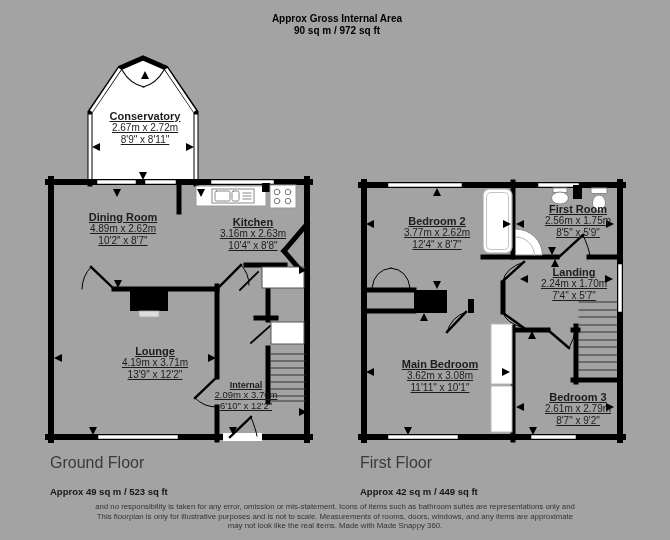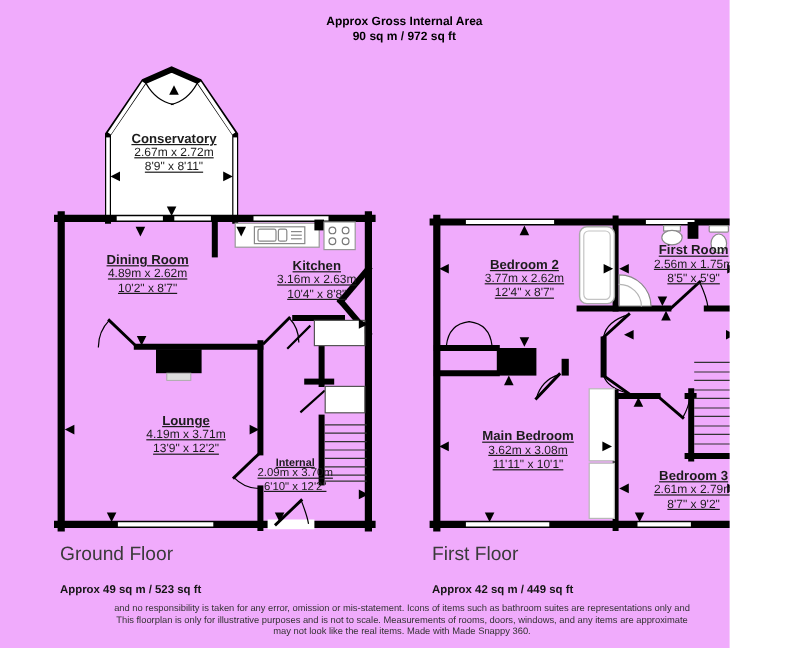--- a/index.html
+++ b/index.html
@@ -1,17 +1,17 @@
 <!DOCTYPE html>
 <html><head>
 <meta charset="utf-8">
 <style>
   html,body{margin:0;padding:0;background:#fff;}
   body{width:670px;height:540px;font-family:"Liberation Sans",sans-serif;}
-  .page{position:relative;width:608px;height:540px;background:#f0abfc;overflow:hidden;}
+  .page{position:relative;width:670px;height:540px;background:#a3a3a3;overflow:hidden;}
   .plan-svg{position:absolute;left:0;top:0;}
   .hdr{position:absolute;left:337px;top:13px;transform:translateX(-50%);text-align:center;
        font-weight:bold;font-size:10px;line-height:12px;color:#000;white-space:nowrap;}
   .room-label{position:absolute;transform:translateX(-50%);text-align:center;color:#1c1c1c;white-space:nowrap;text-decoration:underline;}
   .room-label .rn{font-weight:bold;font-size:11px;line-height:12px;}
   .room-label .rd{font-size:10px;line-height:11.5px;}
   .room-label.small .rn{font-size:9px;line-height:10px;}
   .room-label.small .rd{font-size:9.5px;line-height:10.5px;}
   .floor-caption{position:absolute;}
   .floor-caption .fl{font-size:16px;line-height:18px;color:#3a3a3a;}
@@ -261,21 +261,21 @@
   <div class="room-label" style="left:145px;top:110px">
     <div class="rn">Conservatory</div>
     <div class="rd">2.67m x 2.72m</div>
     <div class="rd">8'9" x 8'11"</div>
   </div>
   <div class="room-label" style="left:123px;top:211px">
     <div class="rn">Dining Room</div>
     <div class="rd">4.89m x 2.62m</div>
     <div class="rd">10'2" x 8'7"</div>
   </div>
-  <div class="room-label" style="left:264px;top:216px">
+  <div class="room-label" style="left:253px;top:216px">
     <div class="rn">Kitchen</div>
     <div class="rd">3.16m x 2.63m</div>
     <div class="rd">10'4" x 8'8"</div>
   </div>
   <div class="room-label" style="left:155px;top:345px">
     <div class="rn">Lounge</div>
     <div class="rd">4.19m x 3.71m</div>
     <div class="rd">13'9" x 12'2"</div>
   </div>
   <div class="room-label small" style="left:246px;top:380px">
@@ -287,20 +287,25 @@
   <div class="room-label" style="left:437px;top:215px">
     <div class="rn">Bedroom 2</div>
     <div class="rd">3.77m x 2.62m</div>
     <div class="rd">12'4" x 8'7"</div>
   </div>
   <div class="room-label" style="left:578px;top:203px">
     <div class="rn">First Room</div>
     <div class="rd">2.56m x 1.75m</div>
     <div class="rd">8'5" x 5'9"</div>
   </div>
+  <div class="room-label" style="left:574px;top:266px">
+    <div class="rn">Landing</div>
+    <div class="rd">2.24m x 1.70m</div>
+    <div class="rd">7'4" x 5'7"</div>
+  </div>
   <div class="room-label" style="left:440px;top:358px">
     <div class="rn">Main Bedroom</div>
     <div class="rd">3.62m x 3.08m</div>
     <div class="rd">11'11" x 10'1"</div>
   </div>
   <div class="room-label" style="left:578px;top:391px">
     <div class="rn">Bedroom 3</div>
     <div class="rd">2.61m x 2.79m</div>
     <div class="rd">8'7" x 9'2"</div>
   </div>

